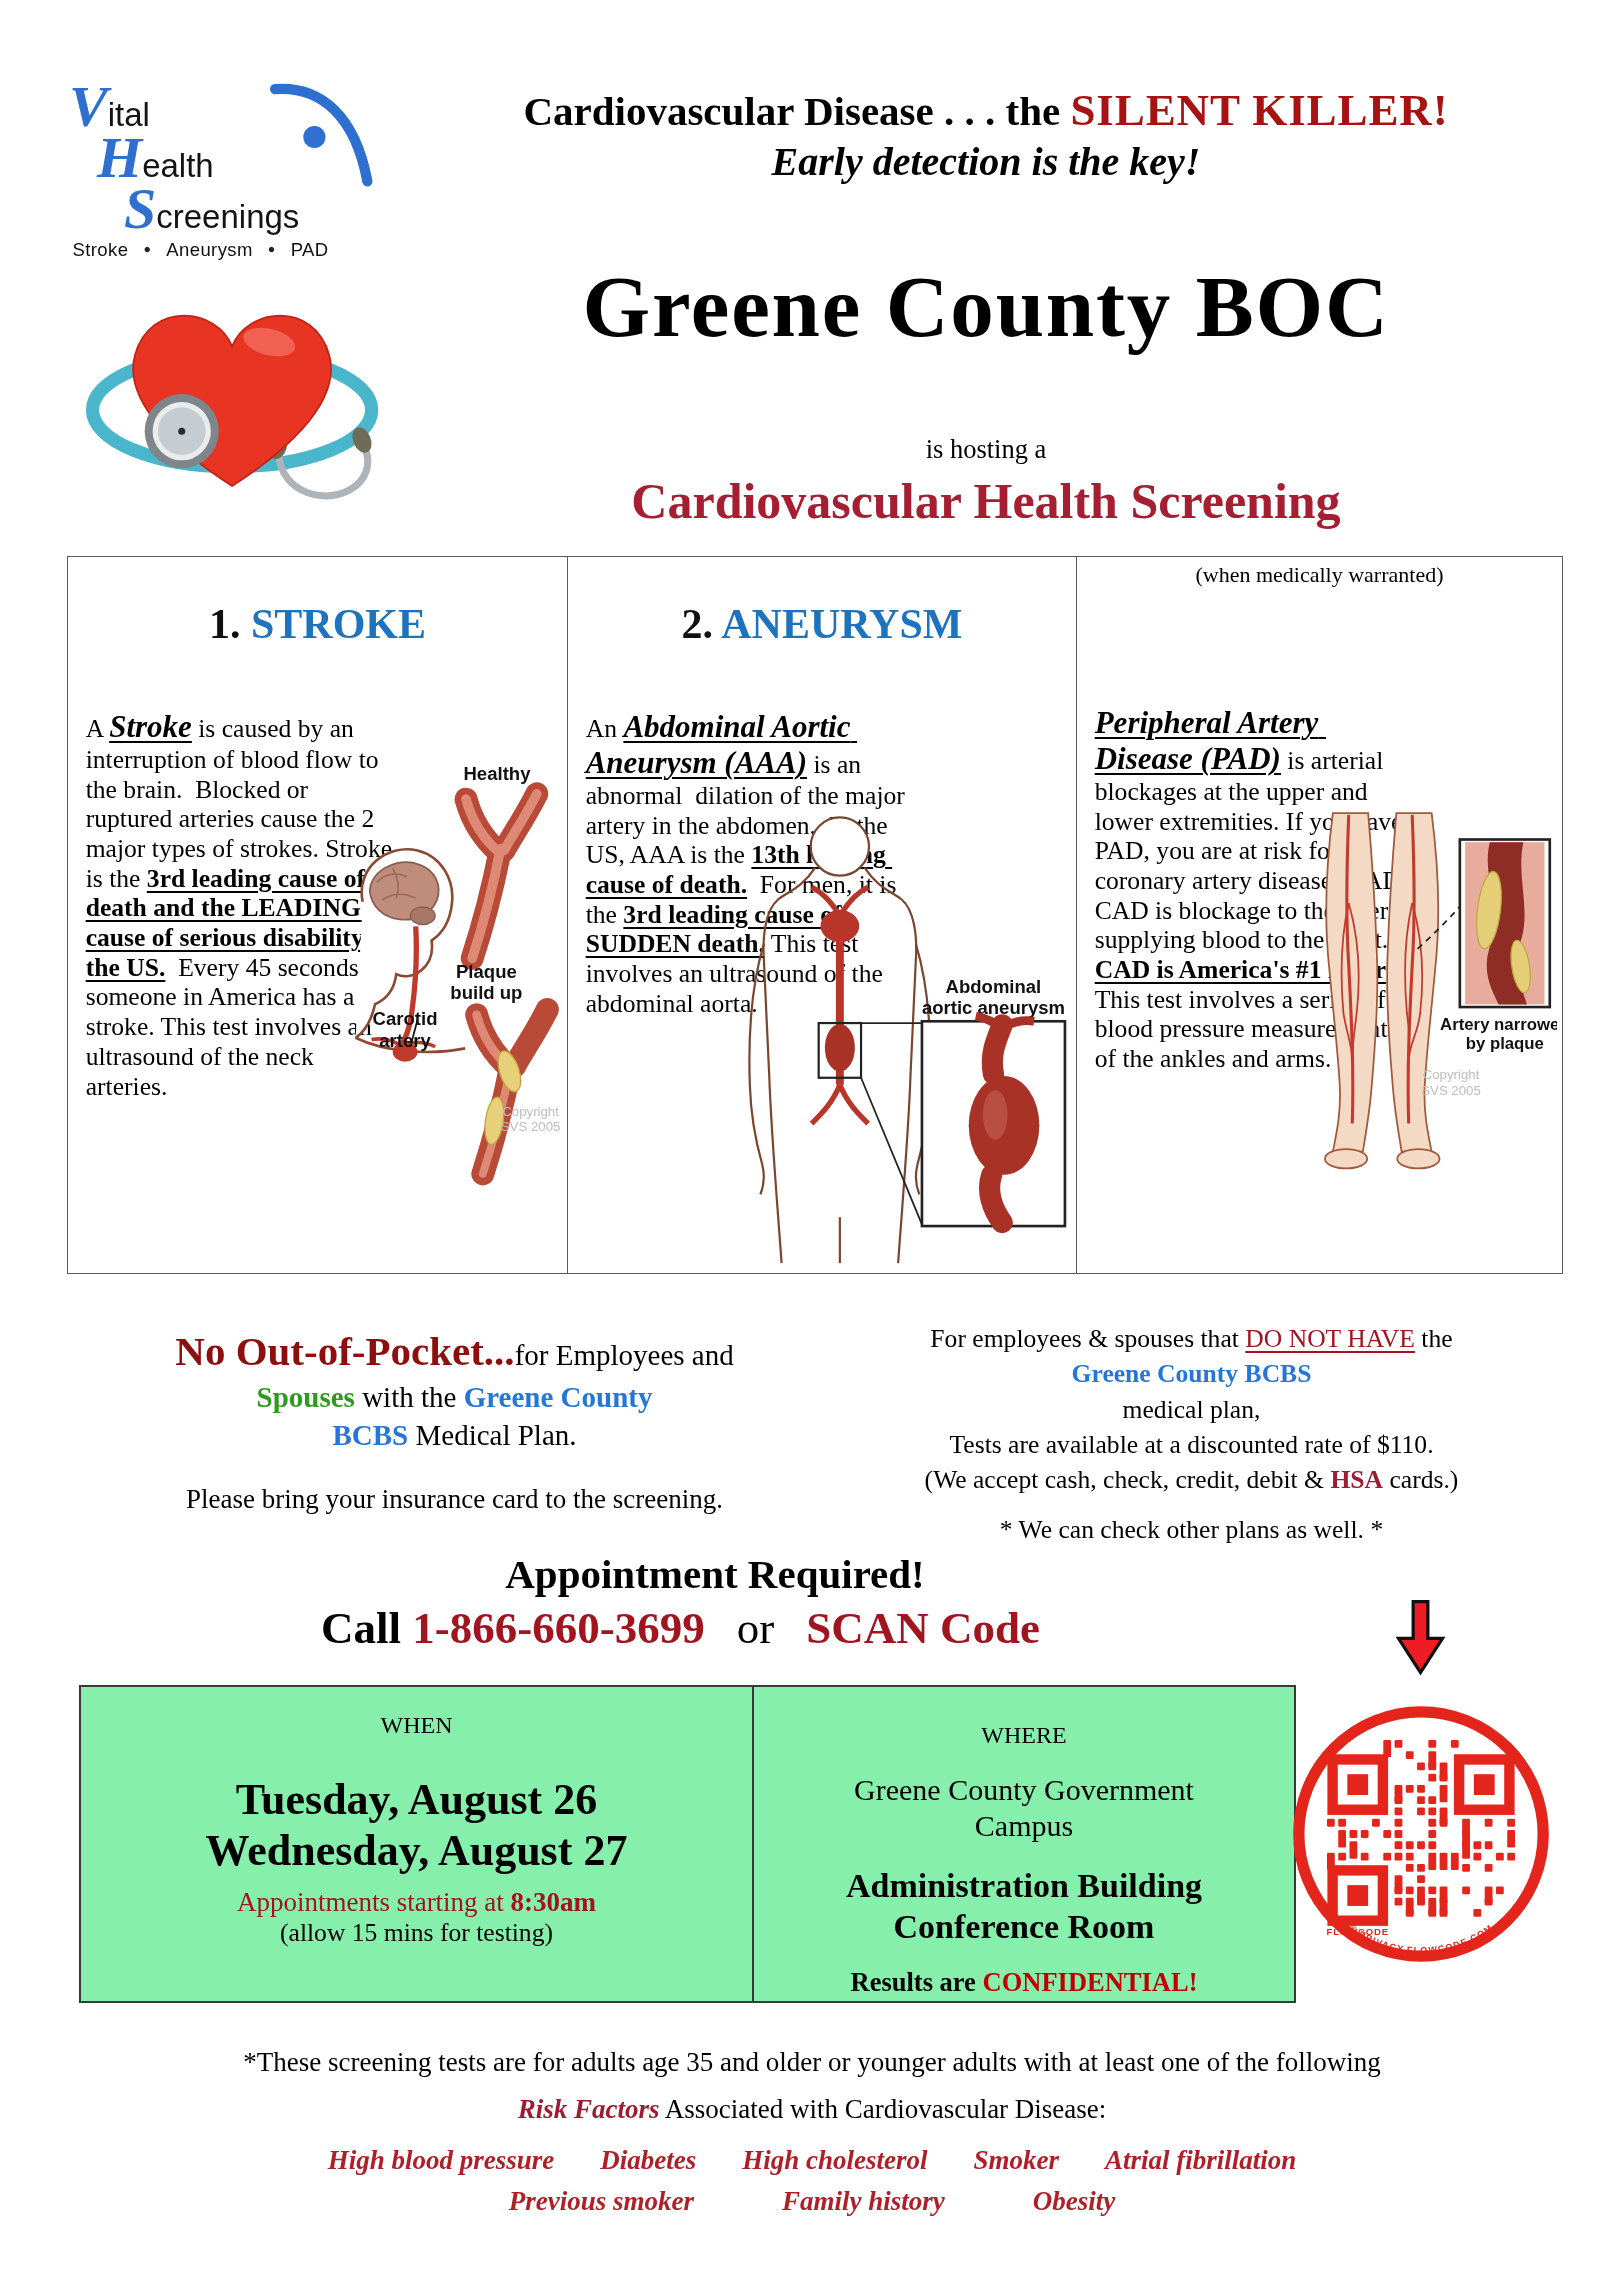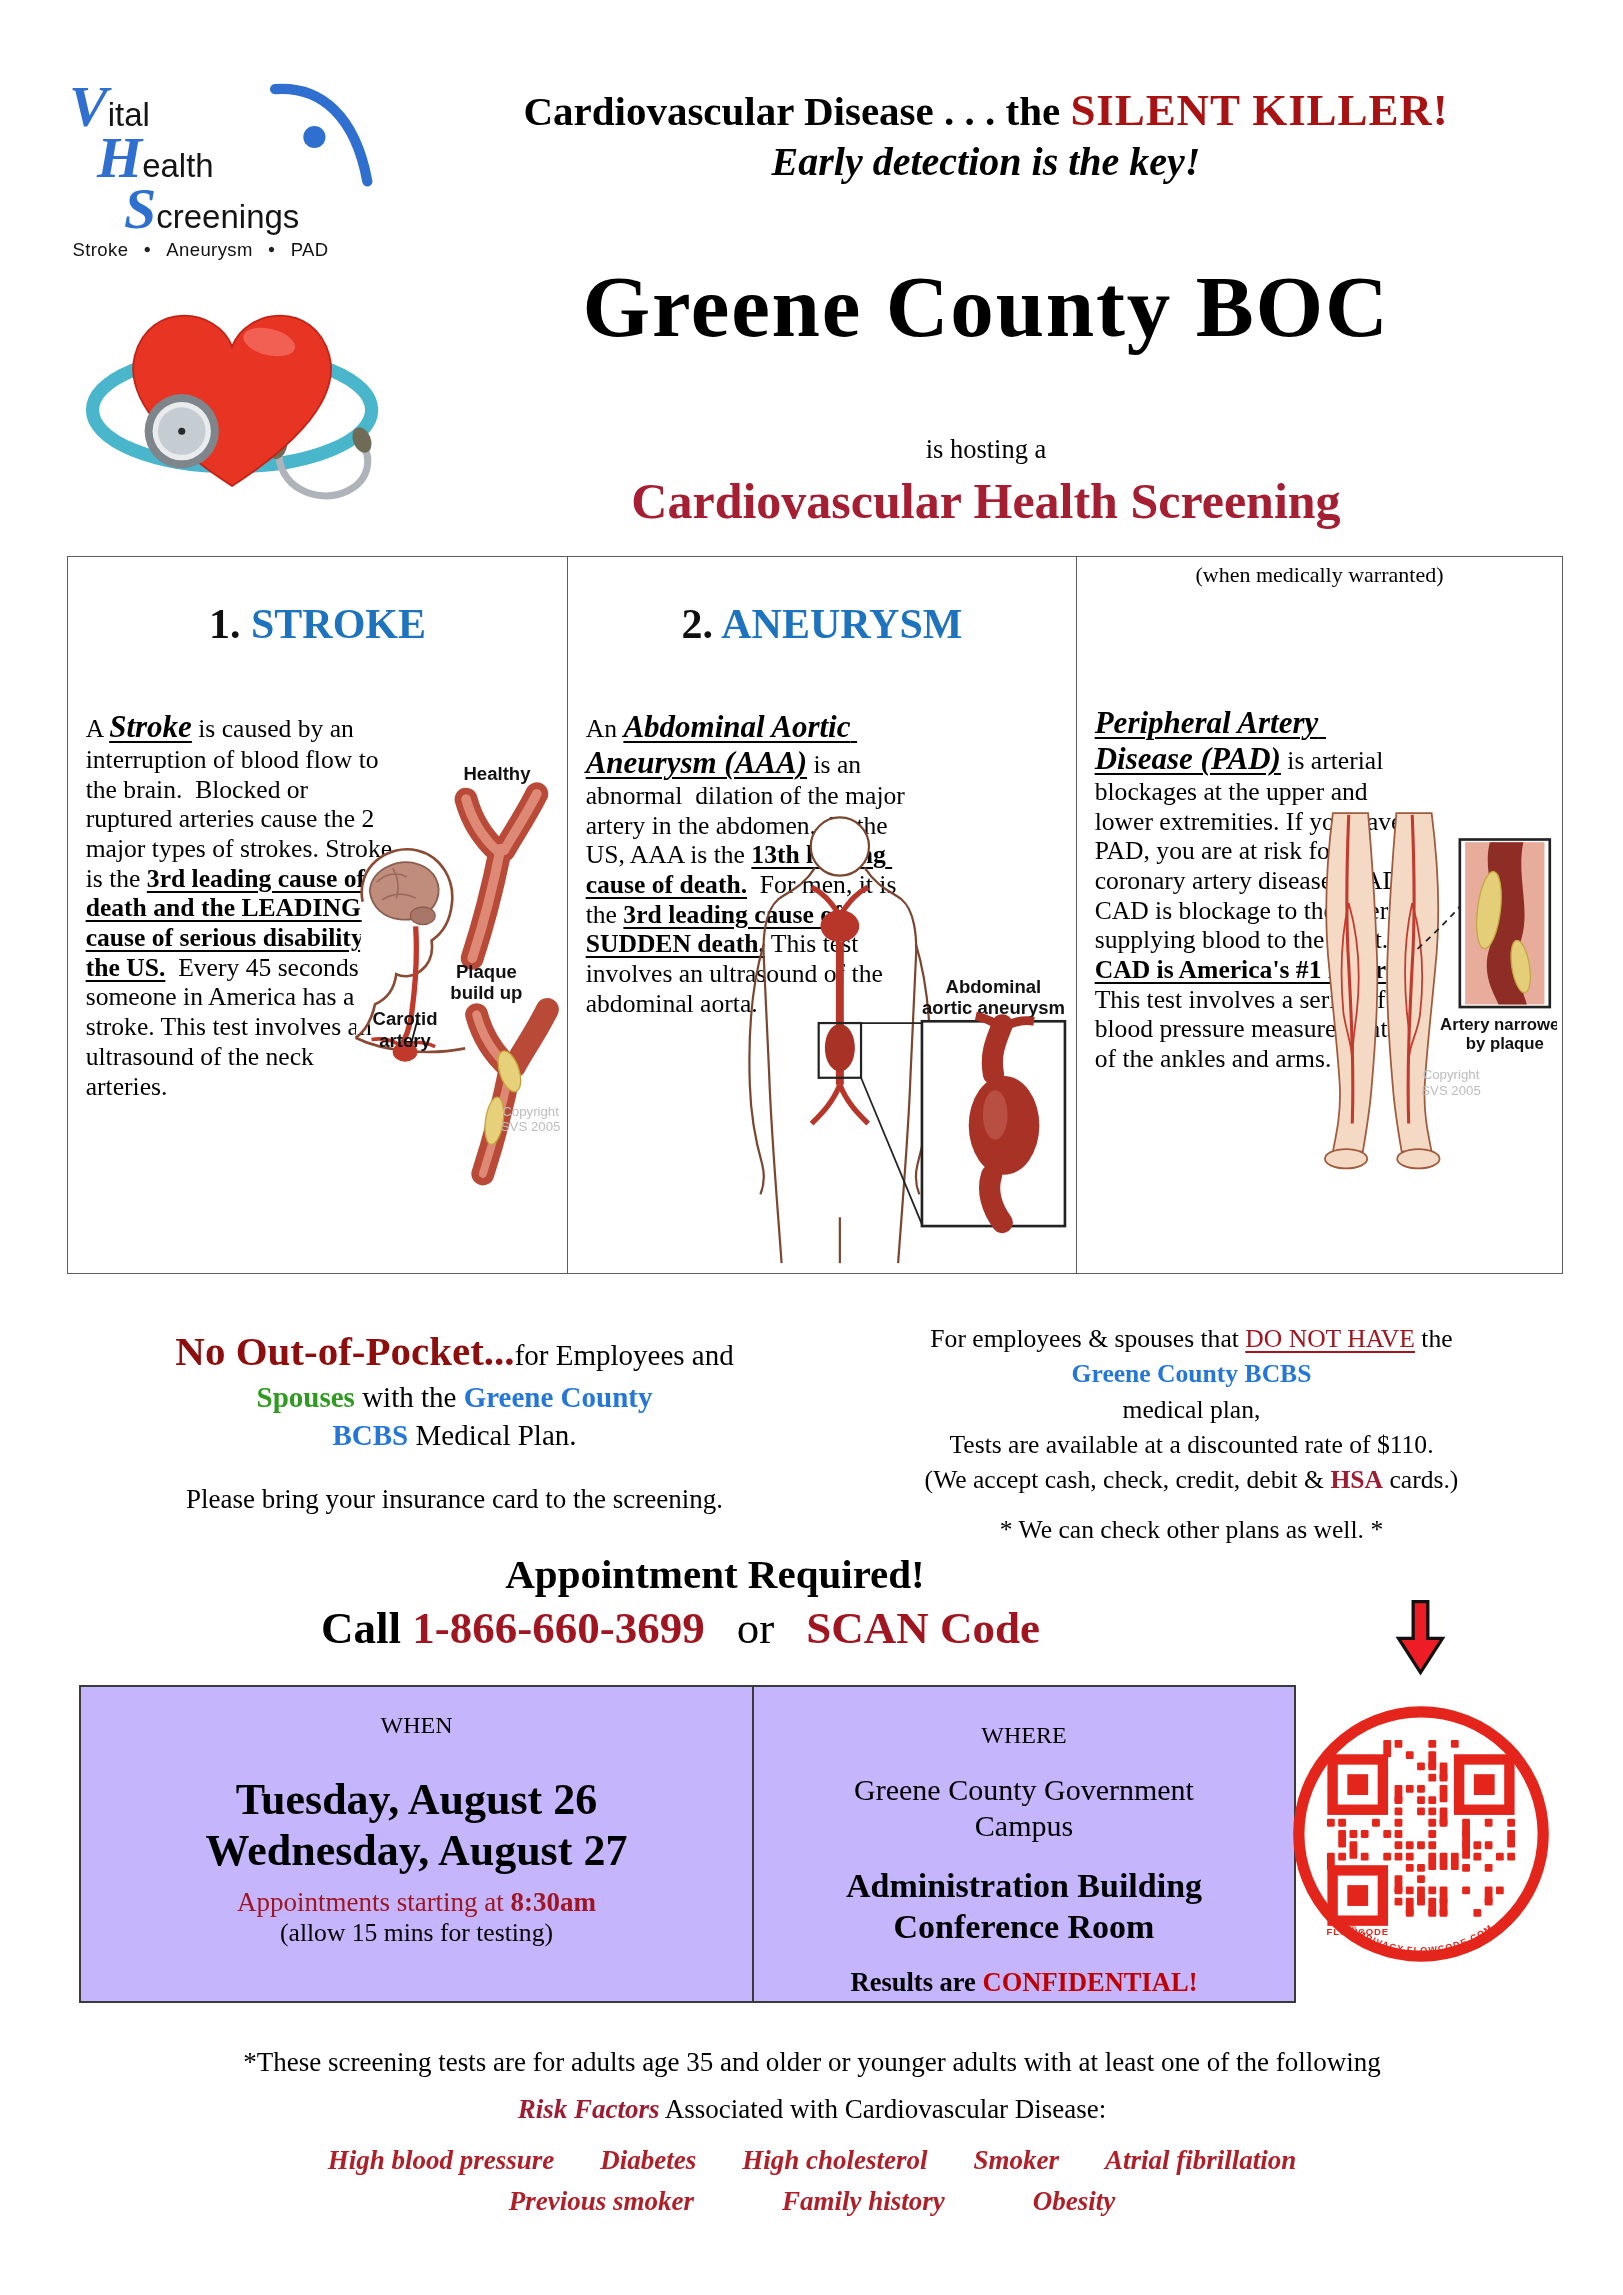--- a/index.html
+++ b/index.html
@@ -69,21 +69,21 @@
   
   .appt1{position:absolute;left:0;right:194px;top:1550px;text-align:center;
          font-size:41px;font-weight:bold;}
   .appt2{position:absolute;left:0;right:283px;top:1602px;text-align:center;
          font-size:45px;font-weight:bold;padding-left:20px;}
   .darkred{color:#A01520;}
   .or{font-weight:normal;margin:0 32px;}
 
   
   .wwbox{position:absolute;left:79px;top:1685px;width:1217px;height:318px;display:flex;
-         background:#c4b5fd;border:2.6px solid #3a3a3a;box-sizing:border-box;}
+         background:#86efac;border:2.6px solid #3a3a3a;box-sizing:border-box;}
   .when{width:673px;border-right:2.6px solid #3a3a3a;box-sizing:border-box;position:relative;text-align:center;}
   .where{flex:1;position:relative;text-align:center;}
   .ww-label{margin-top:25px;font-size:24px;}
   .where .ww-label{margin-top:35px;}
   .dates{margin-top:35px;font-size:44px;font-weight:bold;line-height:1.16;}
   .appt-start{margin-top:10.6px;font-size:27px;color:#A01520;}
   .allow{font-size:25.6px;margin-top:0;color:#000;}
   .where-l1{margin-top:23px;font-size:30px;line-height:1.2;width:424px;margin-left:auto;margin-right:auto;}
   .where-l2{font-size:34px;font-weight:bold;line-height:1.2;margin-top:22px;width:441px;margin-left:auto;margin-right:auto;}
   .results{margin-top:19.4px;font-size:26.5px;font-weight:bold;}

